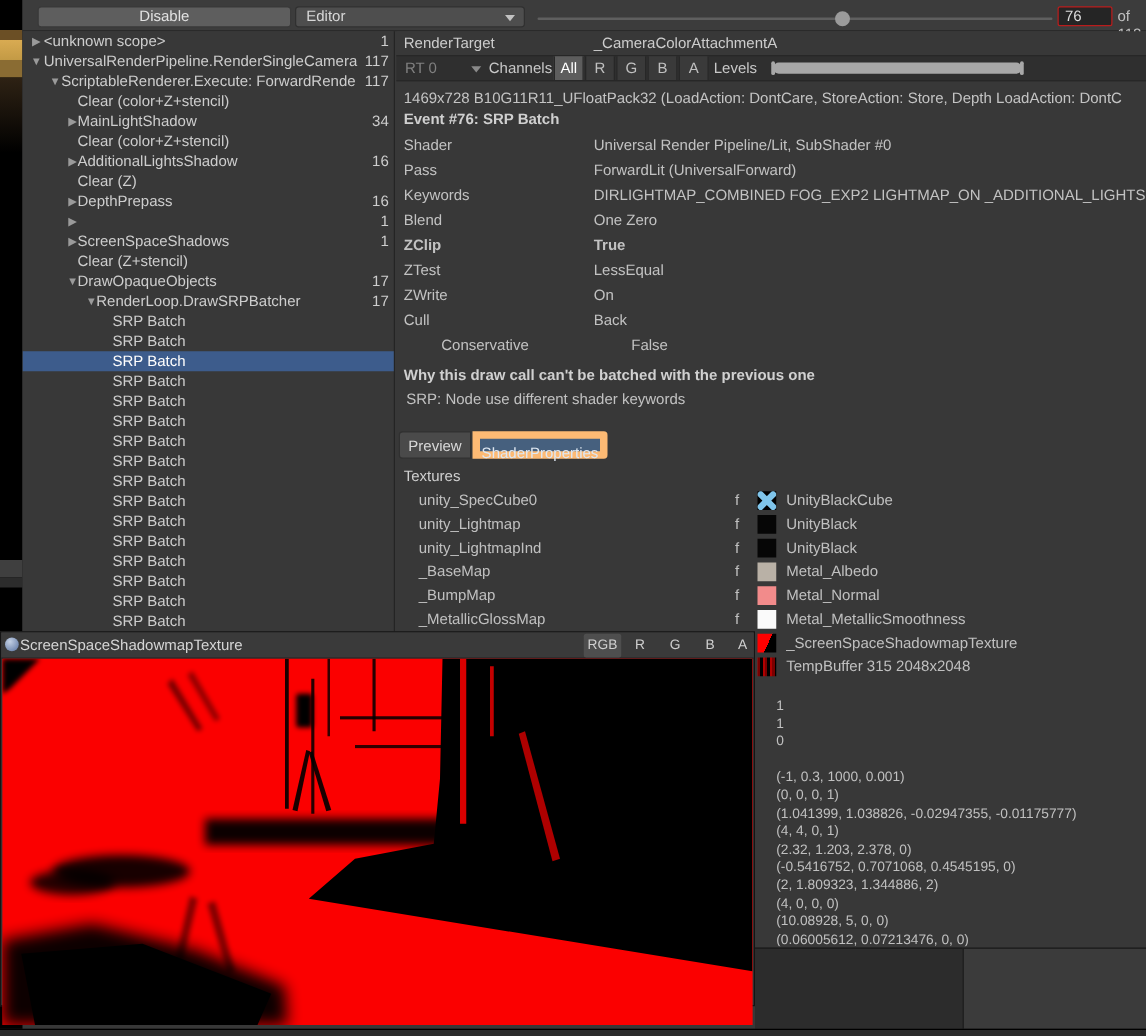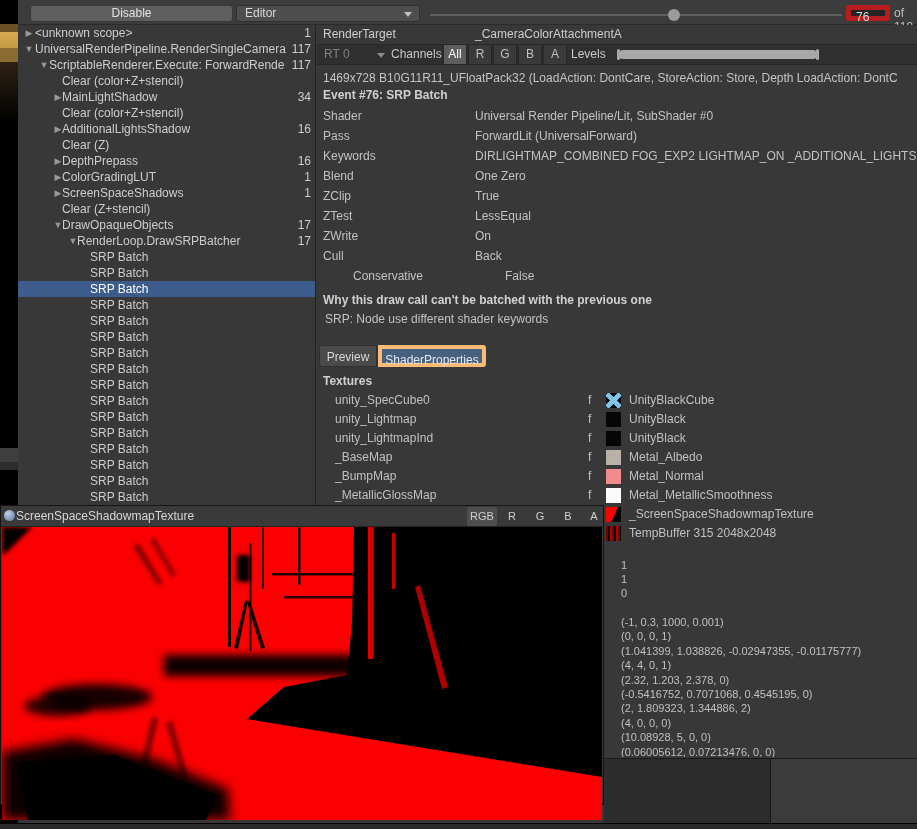--- a/index.html
+++ b/index.html
@@ -23,21 +23,21 @@
 
   
   .toolbar{left:18px;top:0;width:899px;height:25px;background:#3c3c3c;border-bottom:1px solid #2a2a2a;}
   .btn-disable{left:30px;top:5px;width:203px;height:17px;background:#5e5e5e;border:1px solid #393939;border-radius:3px;
     text-align:center;line-height:15px;color:#e2e2e2;}
   .dd-editor{left:236px;top:5px;width:184px;height:17px;background:#4e4e4e;border:1px solid #303030;border-radius:3px;
     line-height:15px;color:#d8d8d8;padding-left:8px;}
   .dd-arrow{position:absolute;right:7px;top:6px;width:0;height:0;border-left:4px solid transparent;border-right:4px solid transparent;border-top:5px solid #c2c2c2;}
   .slider-track{left:430px;top:14px;width:412px;height:2px;background:#5f5f5f;border-radius:1px;}
   .slider-handle{left:668px;top:9px;width:12px;height:12px;border-radius:50%;background:#9b9b9b;}
-  .evt-box{left:846px;top:5px;width:44px;height:16px;background:#252525;border:5px solid #b91c1c;border-radius:2px;
+  .evt-box{left:846px;top:5px;width:44px;height:16px;background:#252525;border:1px solid #b91c1c;border-radius:2px;
     color:#dcdcdc;padding-left:5px;line-height:14px;}
   .of-total{left:894px;top:6px;color:#c0c0c0;}
 
   
   .tree{left:18px;top:25px;width:298px;height:480px;background:#383838;border-right:1px solid #242424;overflow:hidden;}
   .tree-row{position:absolute;left:0;width:298px;height:16px;line-height:16px;color:#cdcdcd;white-space:nowrap;}
   .tree-row.sel{background:#3d5c8c;color:#fff;}
   .tree-arrow{position:absolute;top:0;width:12px;text-align:center;color:#9a9a9a;font-size:9px;line-height:16px;}
   .tree-label{position:absolute;top:0;right:30px;overflow:hidden;text-overflow:clip;}
   .tree-count{position:absolute;top:0;right:5px;width:26px;text-align:right;}
@@ -63,23 +63,23 @@
 
   .det-row{position:absolute;left:0;width:600px;height:20px;line-height:20px;}
   .det-label{position:absolute;left:6px;color:#c2c2c2;}
   .det-value{position:absolute;left:158px;color:#c2c2c2;white-space:nowrap;}
 
   .why-title{position:absolute;left:6px;top:268px;font-weight:bold;color:#d0d0d0;}
   .why-reason{position:absolute;left:8px;top:287px;color:#c2c2c2;}
 
   .tab{position:absolute;top:320px;height:22px;line-height:22px;text-align:center;color:#d8d8d8;}
   .tab.preview{left:2px;width:58px;background:#4a4a4a;border-radius:3px 0 0 3px;border:1px solid #303030;}
-  .tab.active{background:#46607e;border:4px solid #fdba74;border-radius:0 3px 3px 0;color:#dfe8f2;}
-
-  .tex-header{position:absolute;left:6px;top:349px;font-weight:bold;color:#d0d0d0;}
+  .tab.active{background:#46607e;border:6px solid #fdba74;border-radius:0 3px 3px 0;color:#dfe8f2;}
+
+  .tex-header{position:absolute;left:6px;top:349px;font-weight:normal;color:#d0d0d0;}
   .tex-row{position:absolute;left:0;width:600px;height:19px;line-height:19px;color:#c0c0c0;padding-left:20px;}
   .tex-prop{position:absolute;left:18px;}
   .tex-flag{position:absolute;left:271px;}
   .thumb{position:absolute;left:289px;top:2px;width:15px;height:15px;overflow:hidden;}
   .tex-name{position:absolute;left:312px;white-space:nowrap;}
   .thumb .x1,.thumb .x2{position:absolute;left:-2px;top:5px;width:19px;height:5px;background:#7fc4ea;border-radius:2px;}
   .thumb .x1{transform:rotate(45deg);} .thumb .x2{transform:rotate(-45deg);}
 
   .num-row{position:absolute;left:304px;width:296px;height:14px;line-height:14px;font-size:11px;color:#c0c0c0;white-space:nowrap;}
 
@@ -161,21 +161,20 @@
       <div class="tree-row" style="top: 112px;">
         <div class="tree-label" style="left: 44px;">Clear (Z)</div>
       </div>
       <div class="tree-row" style="top: 128px;">
         <div class="tree-arrow" style="left: 34px;">▶</div>
         <div class="tree-label" style="left: 44px;">DepthPrepass</div>
         <div class="tree-count">16</div>
       </div>
       <div class="tree-row" style="top: 144px;">
         <div class="tree-arrow" style="left: 34px;">▶</div>
-        <div class="tree-label" style="left: 44px;">ColorGradingLUT</div>
         <div class="tree-count">1</div>
       </div>
       <div class="tree-row" style="top: 160px;">
         <div class="tree-arrow" style="left: 34px;">▶</div>
         <div class="tree-label" style="left: 44px;">ScreenSpaceShadows</div>
         <div class="tree-count">1</div>
       </div>
       <div class="tree-row" style="top: 176px;">
         <div class="tree-label" style="left: 44px;">Clear (Z+stencil)</div>
       </div>
@@ -264,21 +263,21 @@
           <div class="det-value">ForwardLit (UniversalForward)</div>
         </div>
         <div class="det-row" style="top: 121px;">
           <div class="det-label">Keywords</div>
           <div class="det-value">DIRLIGHTMAP_COMBINED FOG_EXP2 LIGHTMAP_ON _ADDITIONAL_LIGHTS _</div>
         </div>
         <div class="det-row" style="top: 141px;">
           <div class="det-label">Blend</div>
           <div class="det-value">One Zero</div>
         </div>
-        <div class="det-row" style="top: 161px;">
+        <div class="det-row" style="top: 161px; font-weight: bold;">
           <div class="det-label">ZClip</div>
           <div class="det-value">True</div>
         </div>
         <div class="det-row" style="top: 181px;">
           <div class="det-label">ZTest</div>
           <div class="det-value">LessEqual</div>
         </div>
         <div class="det-row" style="top: 201px;">
           <div class="det-label">ZWrite</div>
           <div class="det-value">On</div>

